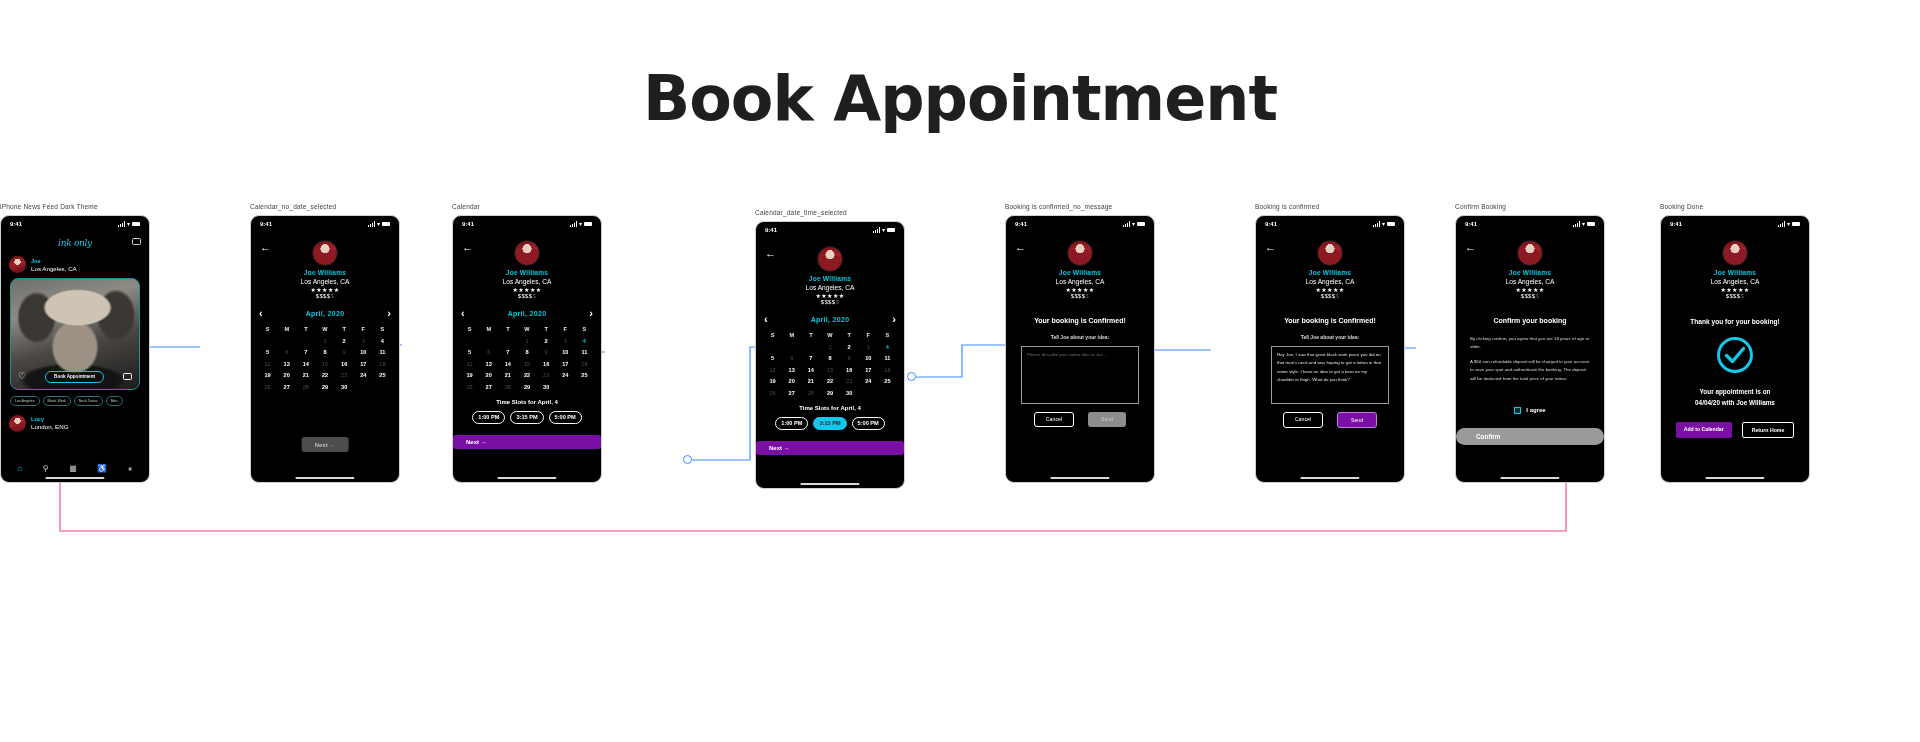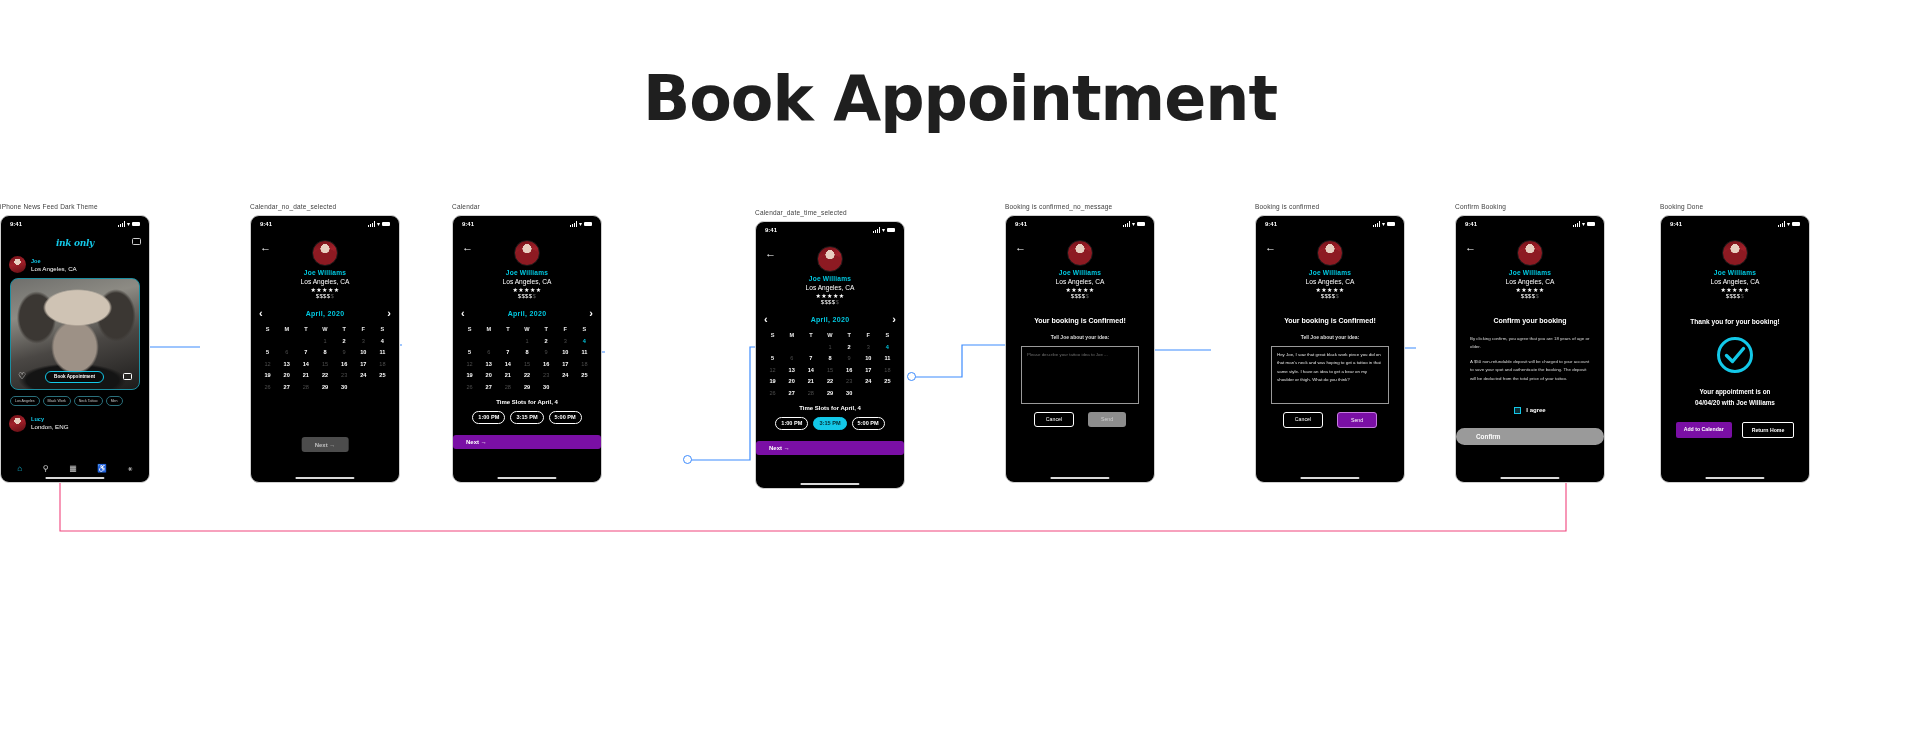--- a/index.html
+++ b/index.html
@@ -111,21 +111,21 @@
     line-height:1.65; margin-top:12px; }
   .done-btns { display:flex; justify-content:center; gap:10px; margin-top:14px; }
   .btn-addcal { background:#7a0fa5; color:#fff; font-size:5.2px; font-weight:bold;
     border:none; border-radius:2px; padding:4px 8px; }
   .btn-home { background:transparent; border:.8px solid #fff; color:#fff;
     font-size:5.2px; font-weight:bold; border-radius:2px; padding:4px 9px; }
 
   
   .feed-top { display:flex; align-items:center; justify-content:center;
     position:relative; margin-top:4px; height:14px; }
-  .logo { color:#13c8e8; font-size:9px; font-style:italic; font-weight:bold;
+  .logo { color:#13c8e8; font-size:9px; font-style:italic; font-weight:normal;
     font-family:"DejaVu Serif", serif; letter-spacing:-.3px; }
   .msg-icon { position:absolute; right:8px; top:2px; width:9px; height:7px;
     border:1px solid #cfcfcf; border-radius:1.5px; }
   .post-head { display:flex; align-items:center; gap:5px; padding:6px 8px 0; }
   .post-av { width:17px; height:17px; border-radius:50%; flex:0 0 auto;
     background:
       radial-gradient(circle at 50% 34%, #e8cfc0 0 22%, transparent 23%),
       linear-gradient(160deg,#6d1016 0%, #a2202a 45%, #5d0d12 100%); }
   .post-name { color:#13c8e8; font-size:5.6px; font-weight:bold; }
   .post-loc { color:#fff; font-size:6.2px; margin-top:1px; }

